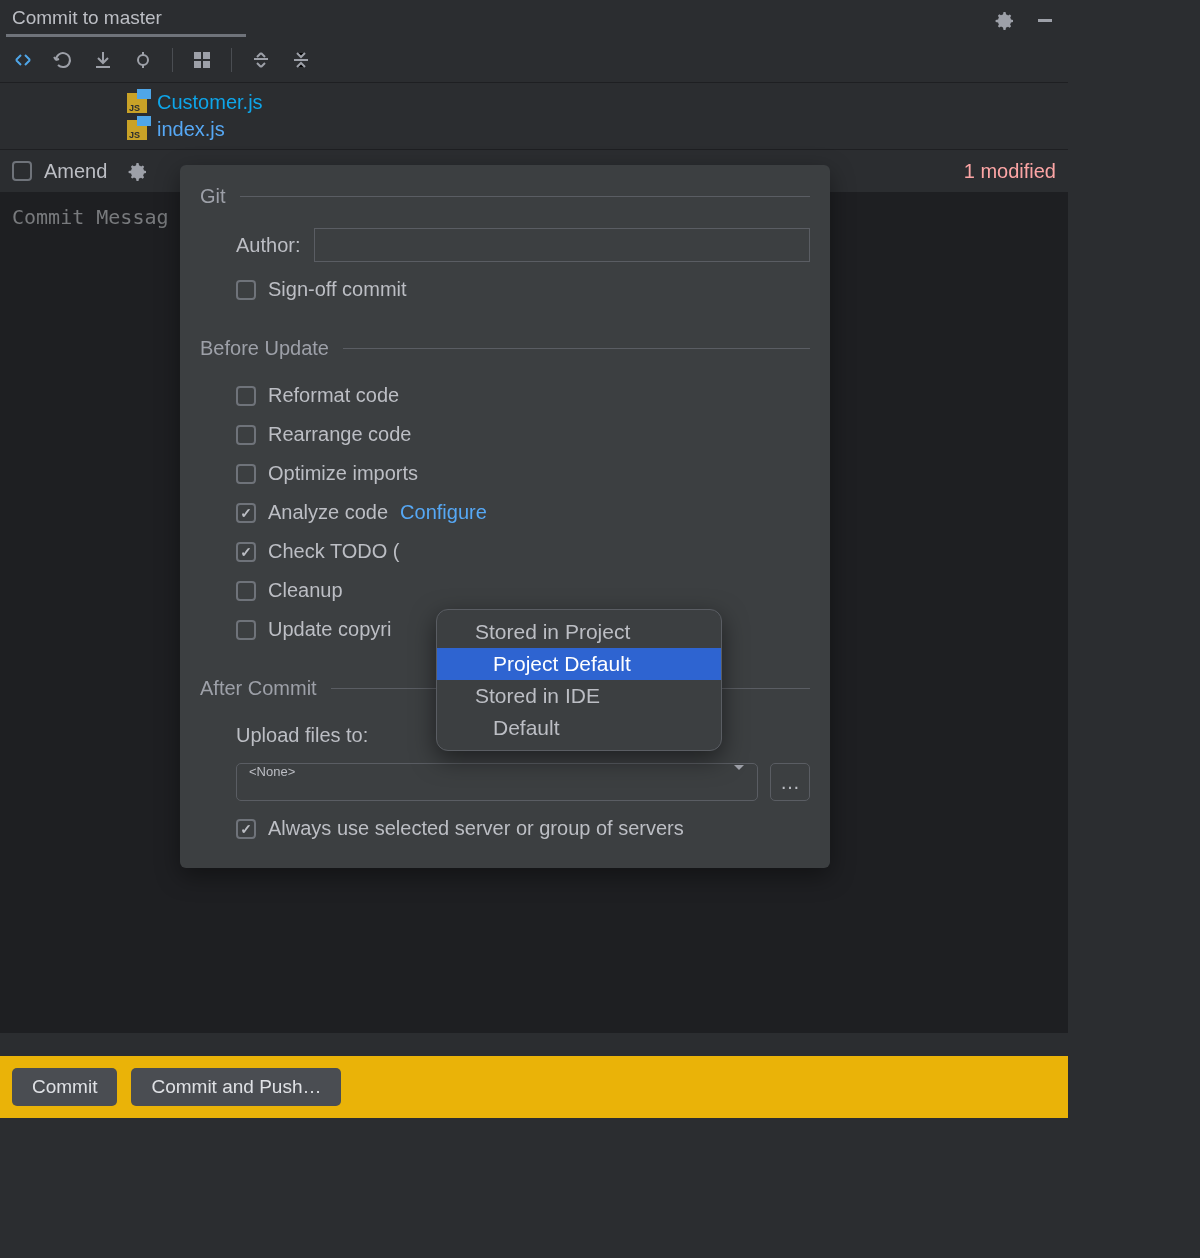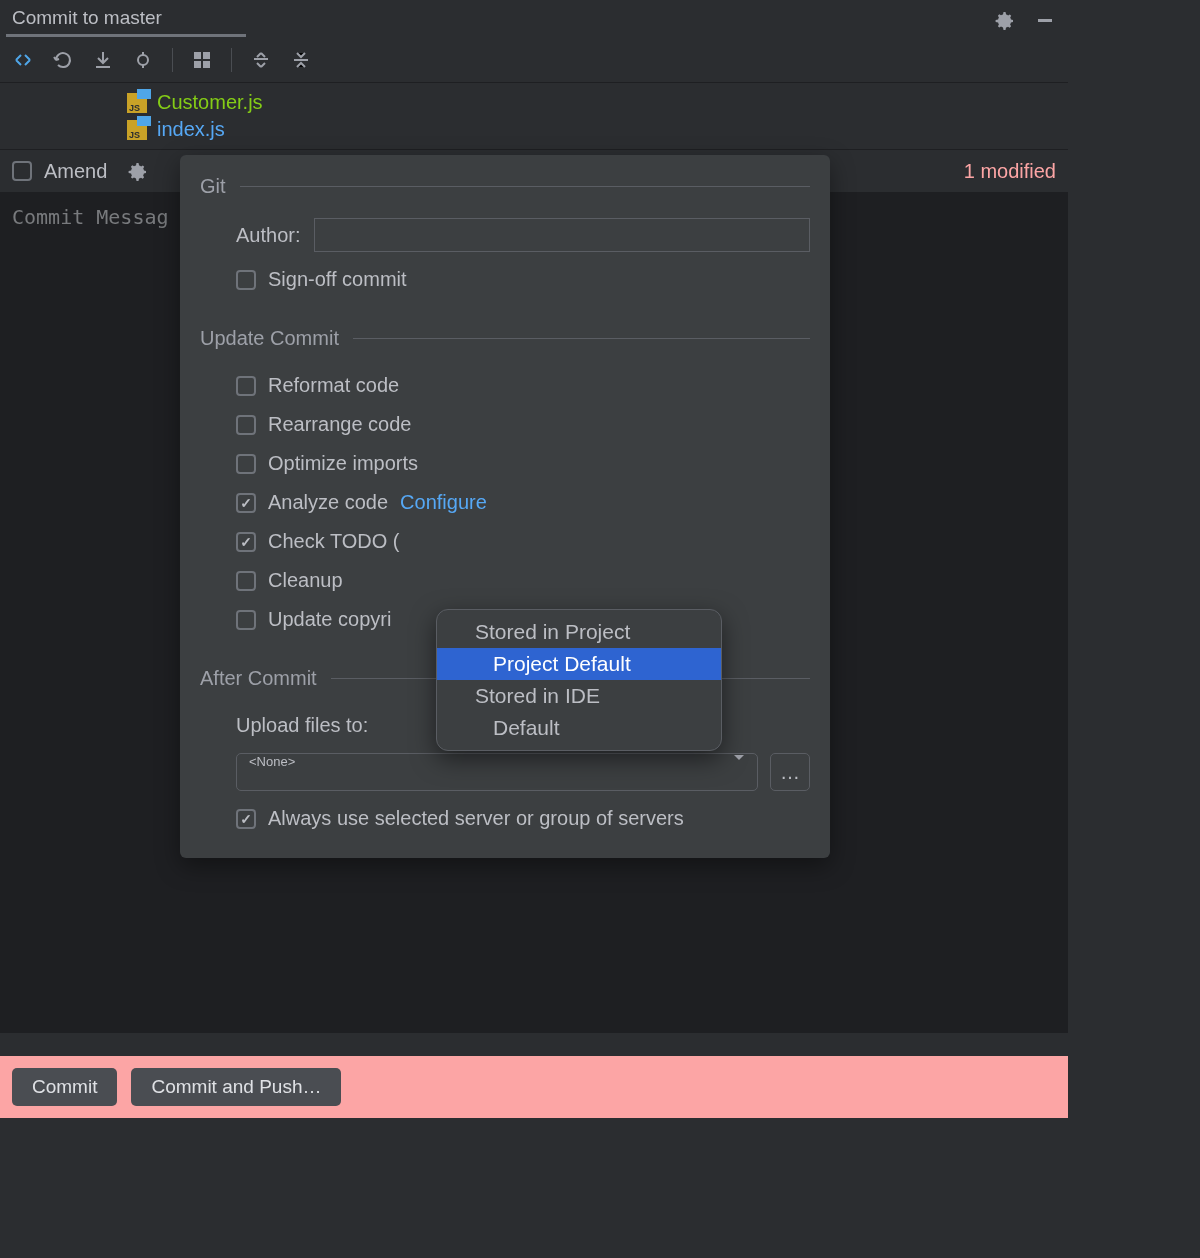--- a/index.html
+++ b/index.html
@@ -87,21 +87,21 @@
     background: #4fa6e8;
   }
   .js-icon span {
     position: absolute;
     bottom: 0;
     left: 2px;
     font-size: 9px;
     font-weight: bold;
     color: #2b2d30;
   }
-  .file-green { color: #84cc16; }
+  .file-green { color: #0ea5e9; }
   .file-blue { color: #56a8f5; }
   
   .amend-row {
     display: flex;
     align-items: center;
     justify-content: space-between;
     padding: 8px 12px;
     border-top: 1px solid #1e1f22;
     border-bottom: 1px solid #1e1f22;
     height: 44px;
@@ -142,21 +142,21 @@
   }
   .checkbox.checked::after {
     content: "✓";
     color: #bcbec4;
     font-size: 14px;
     font-weight: bold;
   }
   
   .popover {
     position: absolute;
-    top: 155px;
+    top: 165px;
     left: 180px;
     width: 650px;
     background: #3c3f41;
     border-radius: 6px;
     padding: 20px 0;
     box-shadow: 0 8px 24px rgba(0,0,0,0.4);
     z-index: 10;
   }
   .section-header {
     display: flex;
@@ -252,21 +252,21 @@
   }
   
   .footer {
     position: absolute;
     bottom: 0;
     left: 0;
     right: 0;
     display: flex;
     gap: 14px;
     padding: 12px;
-    background: #fca5a5;
+    background: #eab308;
   }
   .btn {
     height: 38px;
     padding: 0 20px;
     background: #4a4d52;
     border: none;
     border-radius: 5px;
     color: #dfe1e5;
     font-size: 19px;
     cursor: pointer;
@@ -377,21 +377,21 @@
   <div class="author-row">
     <span style="font-size:20px">Author:</span>
     <input class="author-input" value="" style="">
   </div>
   <div class="form-row">
     <div class="checkbox"></div>
     <span>Sign-off commit</span>
   </div>
 
   <div class="section-header" style="margin-top:28px">
-    <span>Update Commit</span>
+    <span>Before Update</span>
     <div class="section-line"></div>
   </div>
   <div class="form-row">
     <div class="checkbox"></div>
     <span>Reformat code</span>
   </div>
   <div class="form-row">
     <div class="checkbox"></div>
     <span>Rearrange code</span>
   </div>

